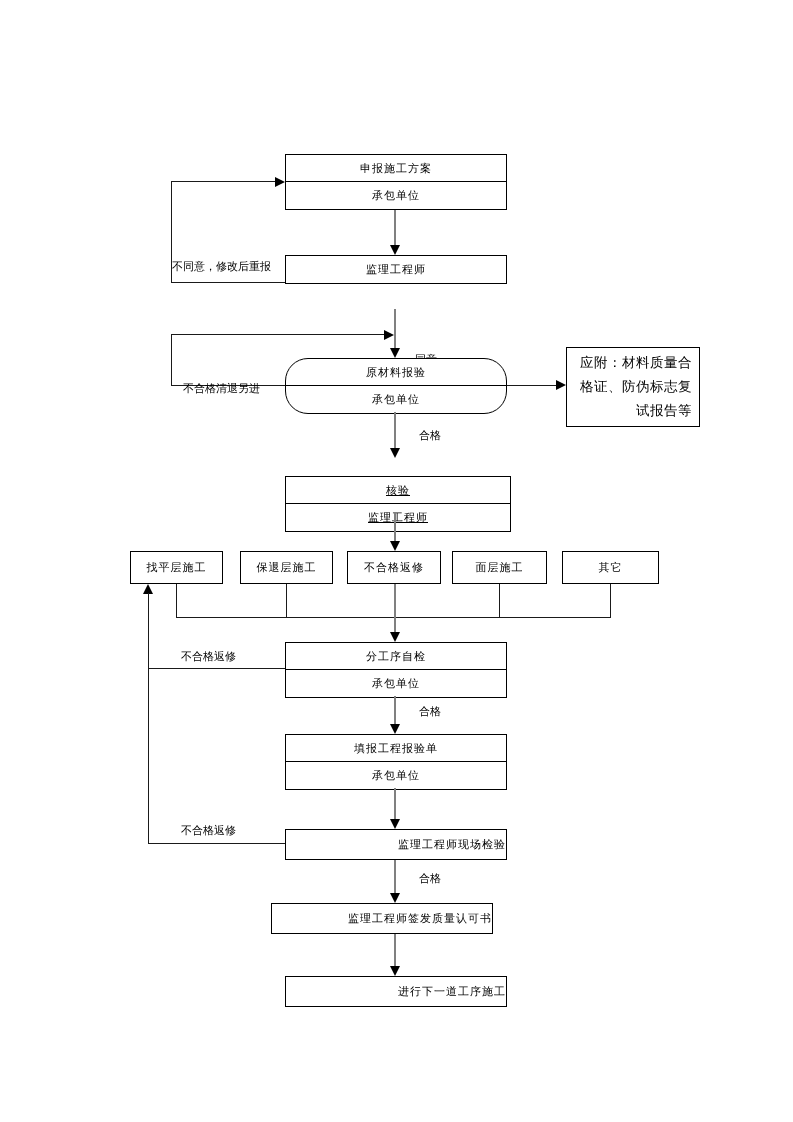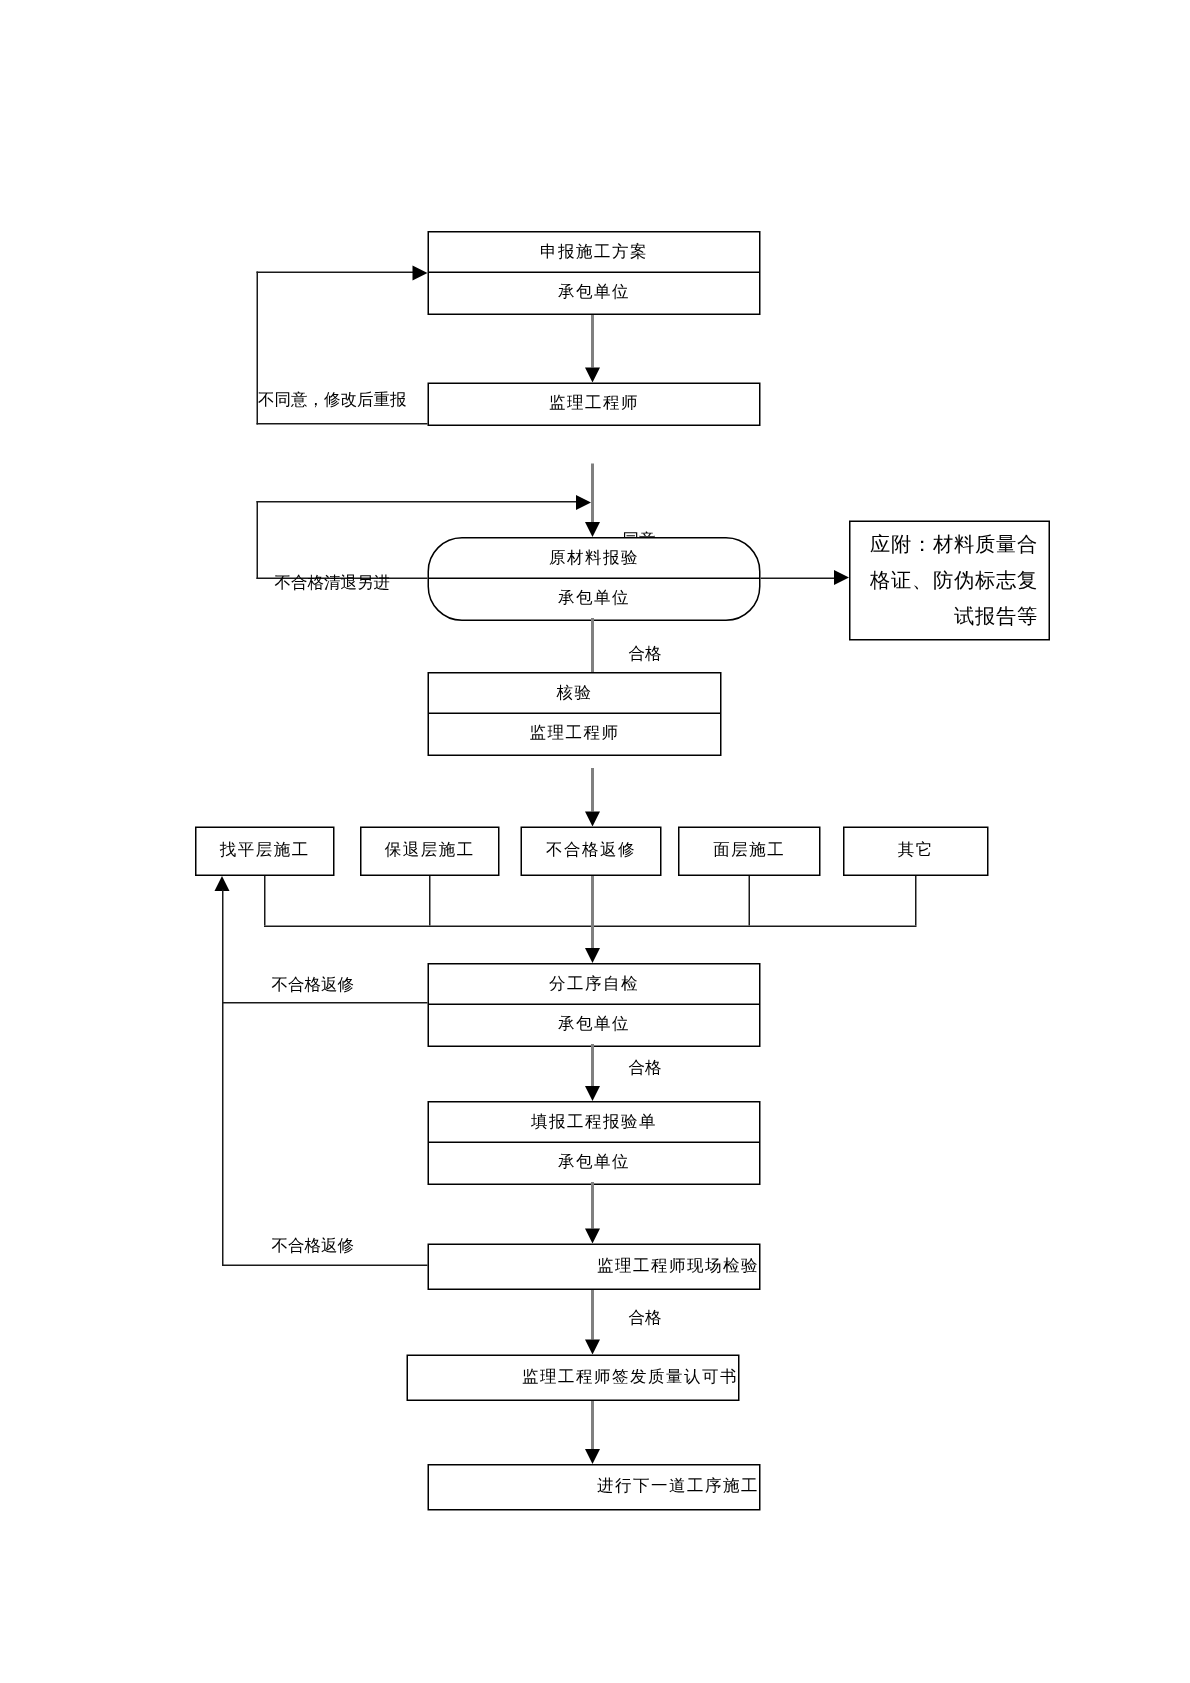--- a/index.html
+++ b/index.html
@@ -70,21 +70,21 @@
   </div>
 
   <div class="hthin" style="left:507px; top:385px; width:50px;"></div>
   <div class="arr-right" style="left:556px; top:380px;"></div>
   <div class="note-box" style="left:566px; top:347px; width:134px; min-height:77px;">应附：材料质量合格证、防伪标志复试报告等</div>
 
   <div class="vflow" style="left:394px; top:412px; height:36px;"></div>
   <div class="arr-down" style="left:390px; top:448px;"></div>
   <div class="lbl" style="left:419px; top:428px;">合格</div>
 
-  <div class="box" style="left:285px; top:448px; width:196px;">
+  <div class="box" style="left:285px; top:476px; width:226px;text-decoration:underline;">
     <div class="cell cell-top">核验</div>
     <div class="cell">监理工程师</div>
   </div>
 
   <div class="vflow" style="left:394px; top:512px; height:29px;"></div>
   <div class="arr-down" style="left:390px; top:541px;"></div>
 
   <div class="box proc" style="left:130px; top:551px; width:93px;">找平层施工</div>
   <div class="box proc" style="left:240px; top:551px; width:93px;">保退层施工</div>
   <div class="box proc" style="left:347px; top:551px; width:94px;">不合格返修</div>

